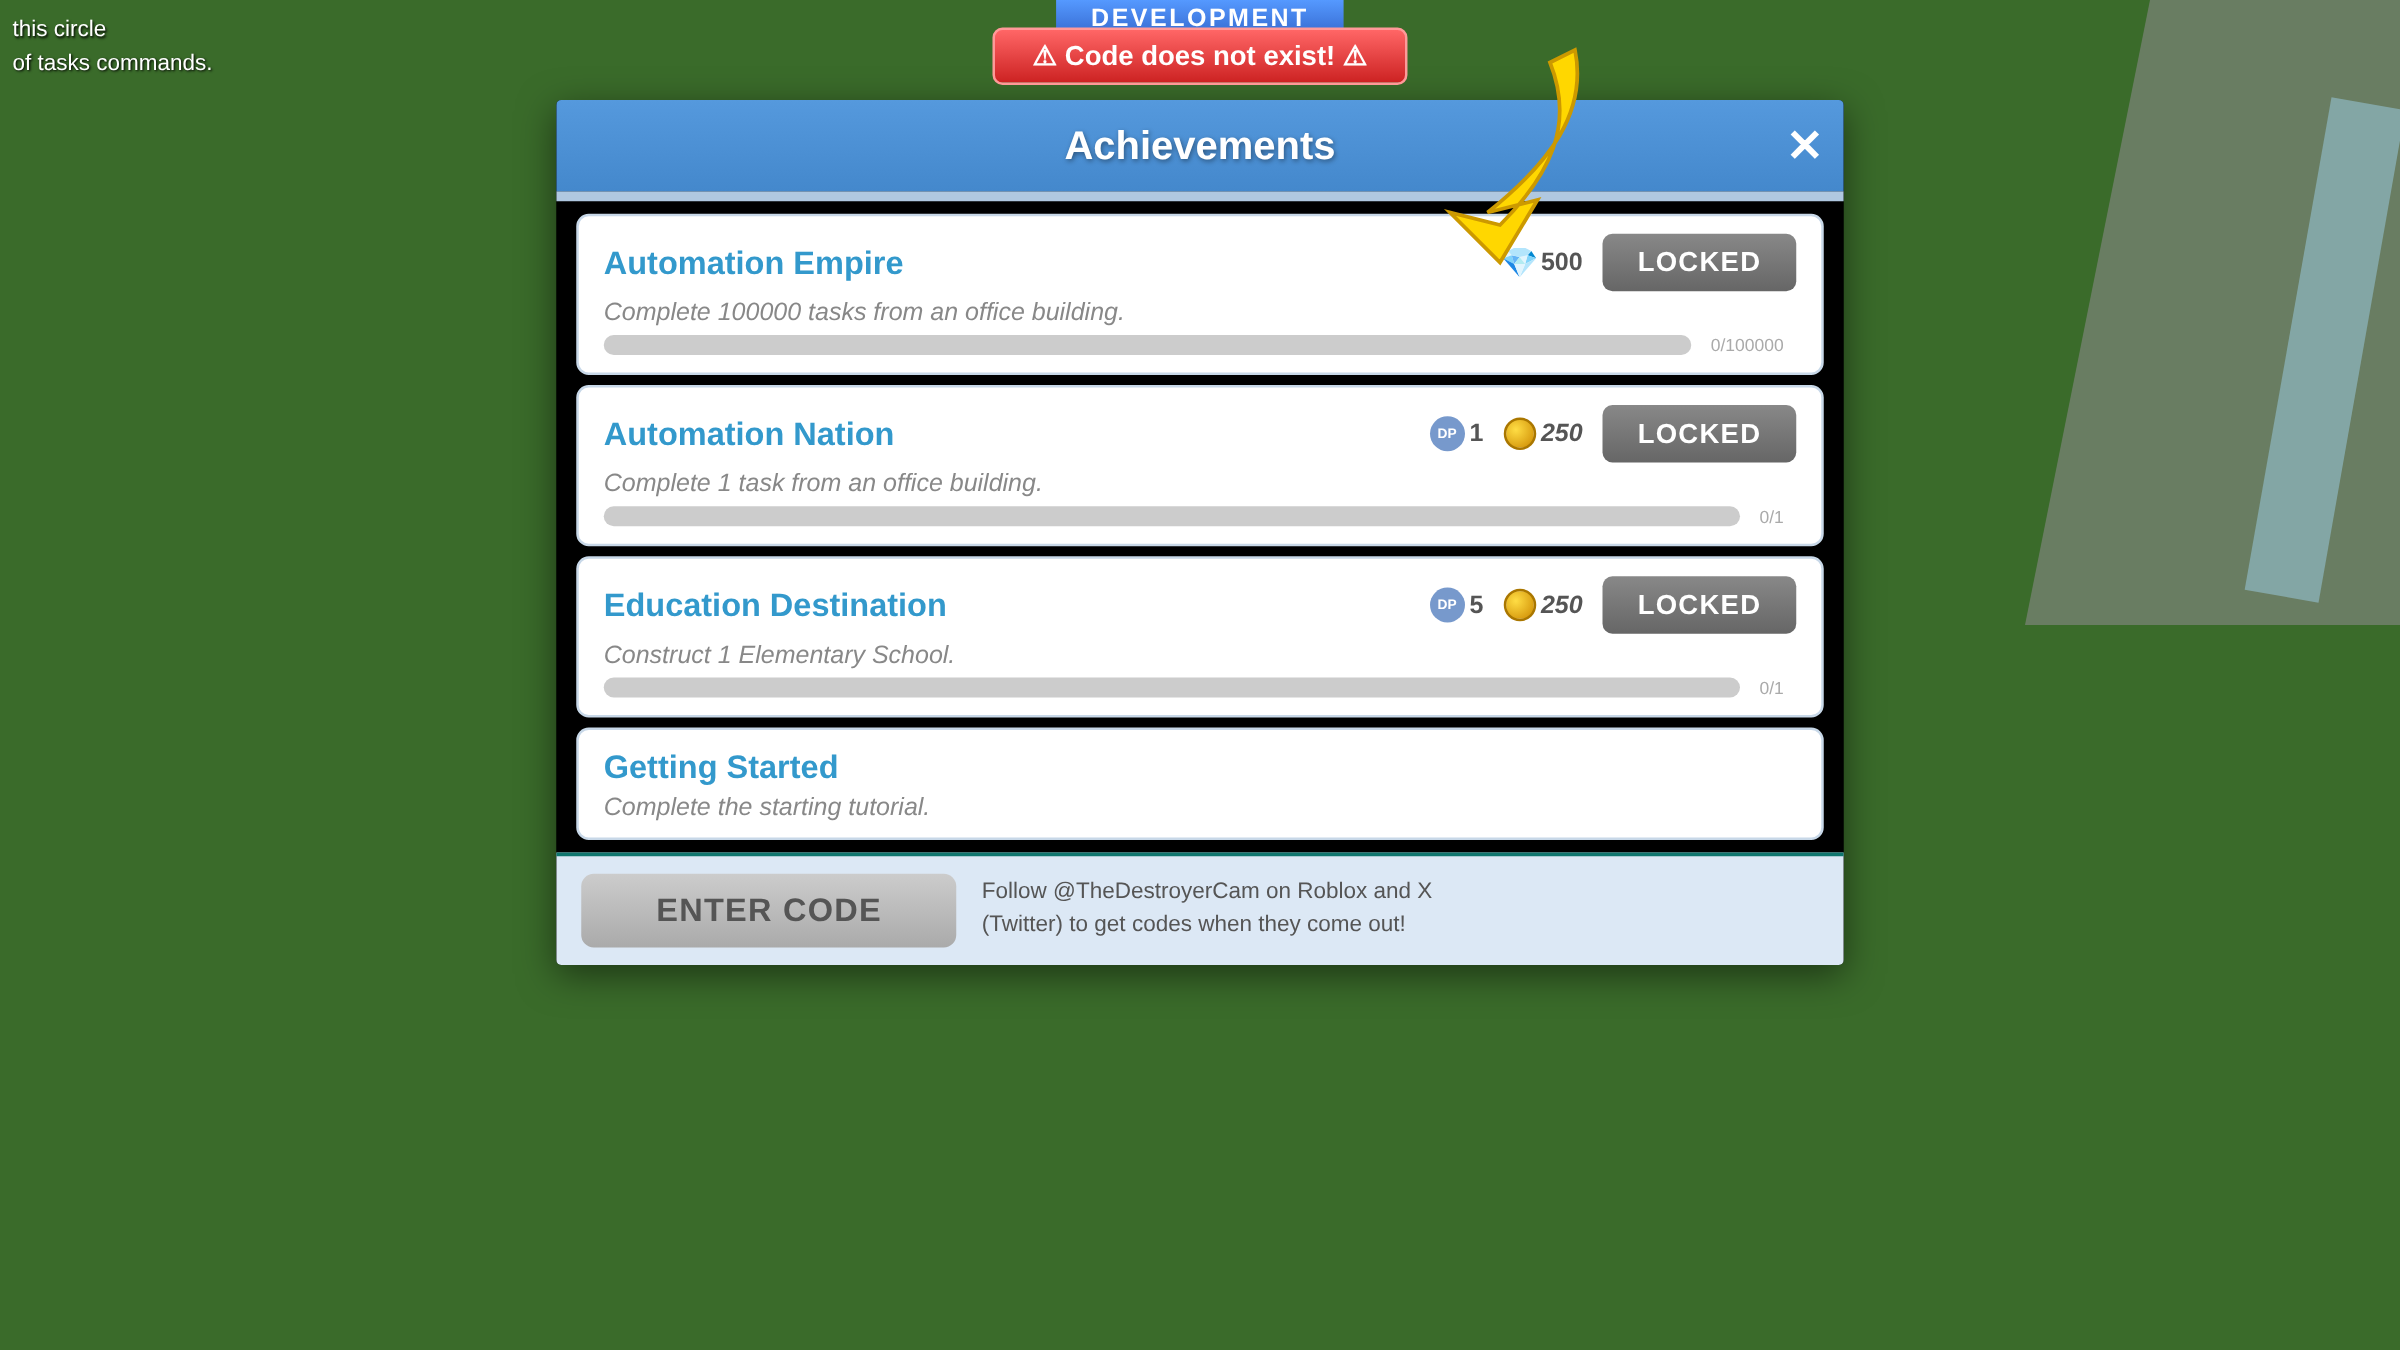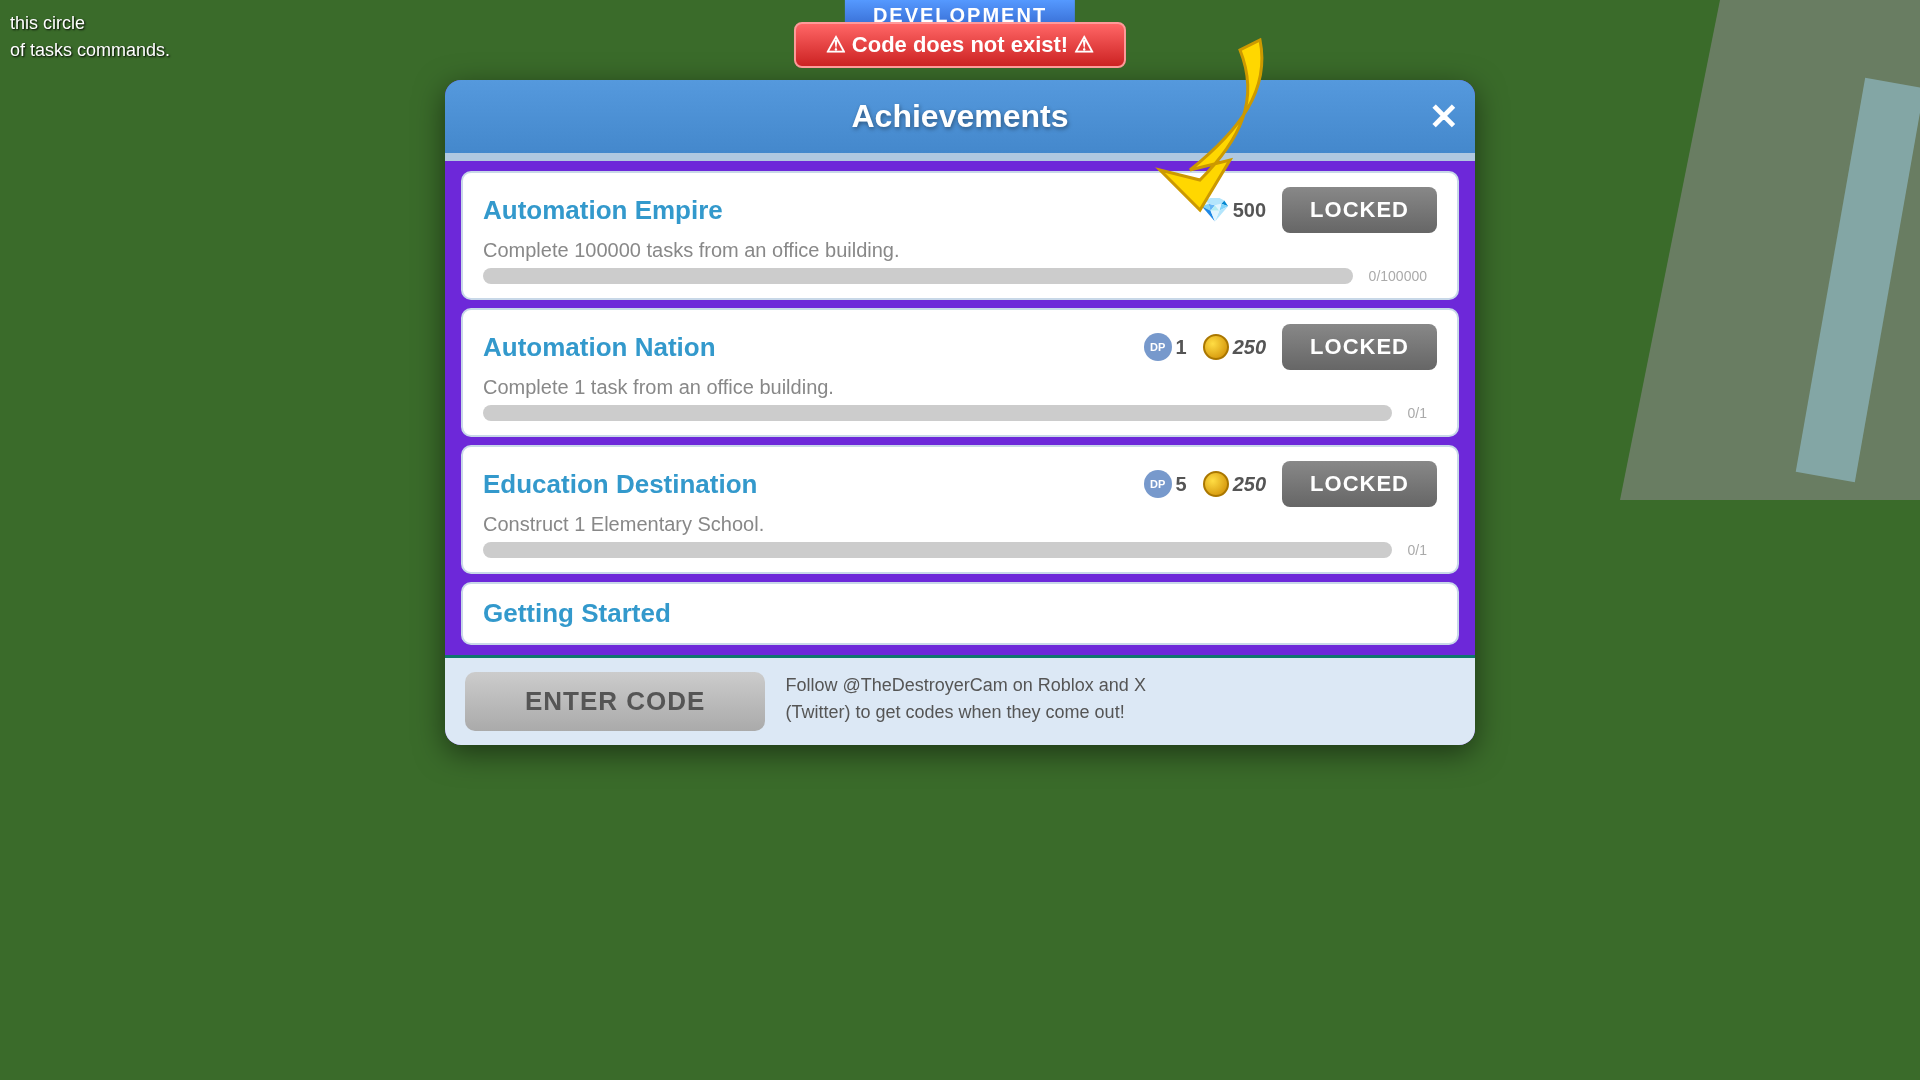--- a/index.html
+++ b/index.html
@@ -99,22 +99,22 @@
       pointer-events: none;
     }
 
     
     .modal {
       position: absolute;
       top: 80px;
       left: 50%;
       transform: translateX(-50%);
       width: 1030px;
-      background: #6d28d9;
-      border-radius: 16px;
+      background: #000000;
+      border-radius: 4px;
       overflow: hidden;
       box-shadow: 0 8px 30px rgba(0,0,0,0.5);
       z-index: 50;
     }
 
     .modal-header {
       background: linear-gradient(to bottom, #5599dd, #4488cc);
       padding: 18px 20px;
       display: flex;
       align-items: center;
@@ -248,20 +248,21 @@
       border-radius: 8px;
       border: none;
       letter-spacing: 1px;
       cursor: pointer;
       min-width: 140px;
     }
 
     .achievement-desc {
       color: #888;
       font-size: 20px;
+      font-style: italic;
     }
 
     .achievement-progress-row {
       display: flex;
       align-items: center;
       justify-content: flex-end;
     }
 
     .progress-count {
       color: #aaa;
@@ -423,20 +424,21 @@
           <div class="progress-bar-fill" style="width: 0%"></div>
         </div>
         <span class="progress-count">0/1</span>
       </div>
     </div>
 
     <div class="achievement-card partial">
       <div class="achievement-top-row">
         <span class="achievement-name">Getting Started</span>
       </div>
+      <div class="achievement-desc">Complete the starting tutorial.</div>
     </div>
 
   </div>
 
   <div class="modal-footer">
     <button class="enter-code-btn">ENTER CODE</button>
     <div class="follow-text">
       Follow @TheDestroyerCam on Roblox and X<br>(Twitter) to get codes when they come out!
     </div>
   </div>

